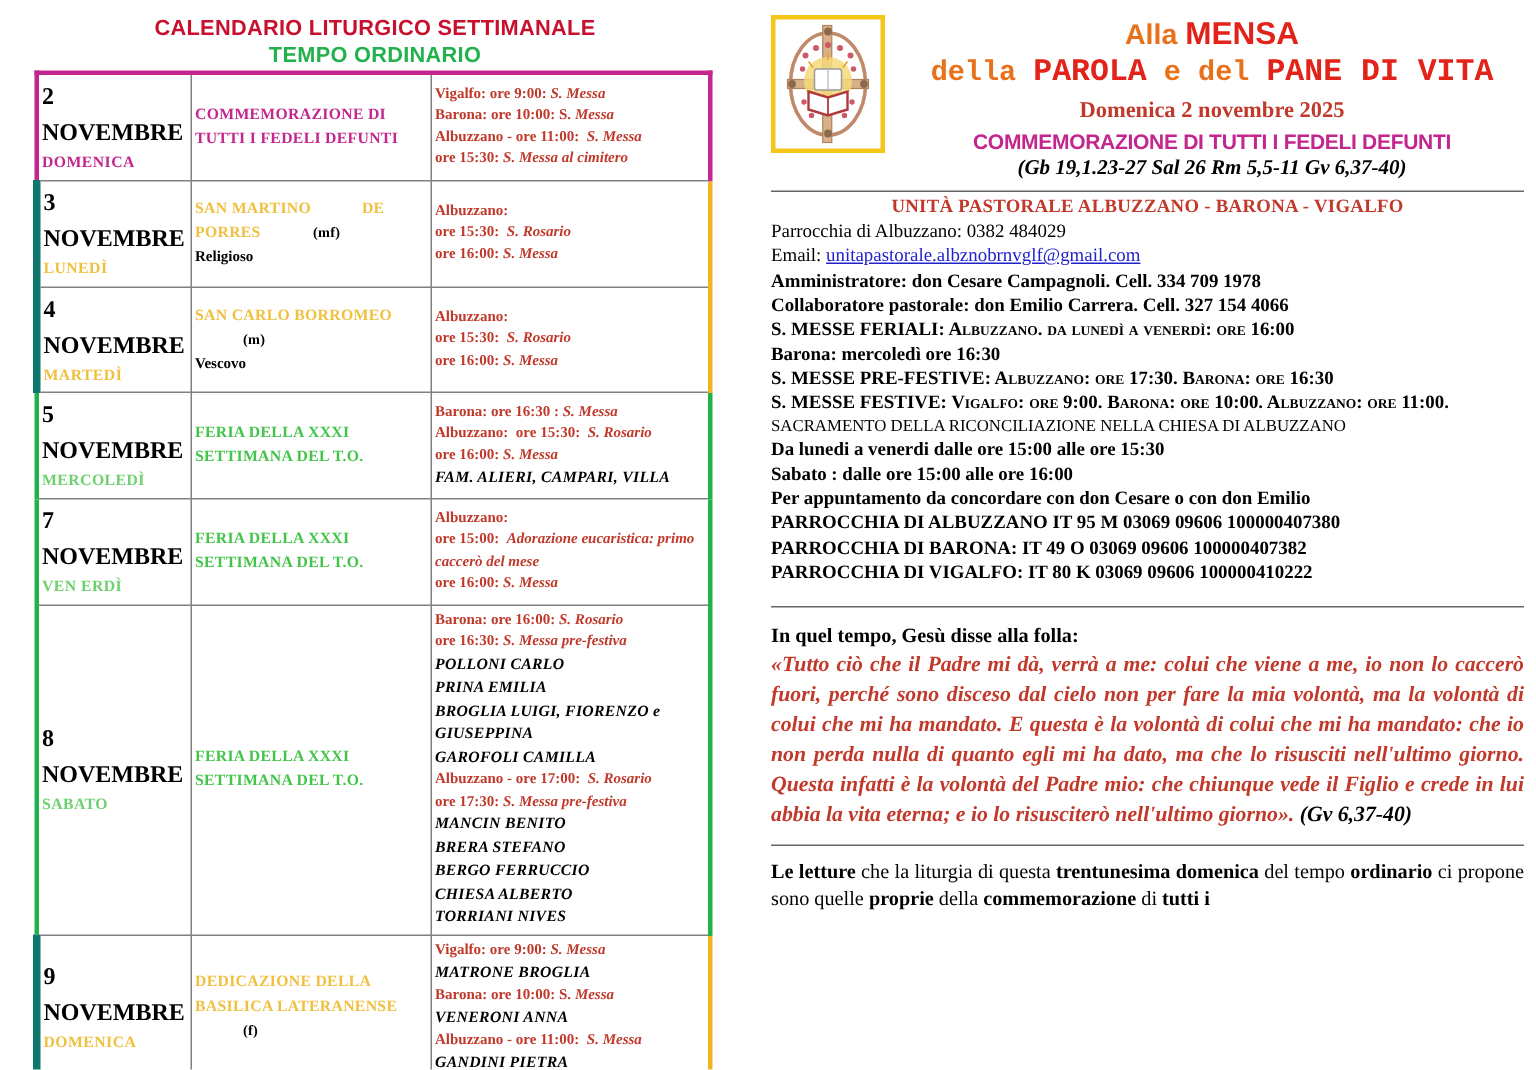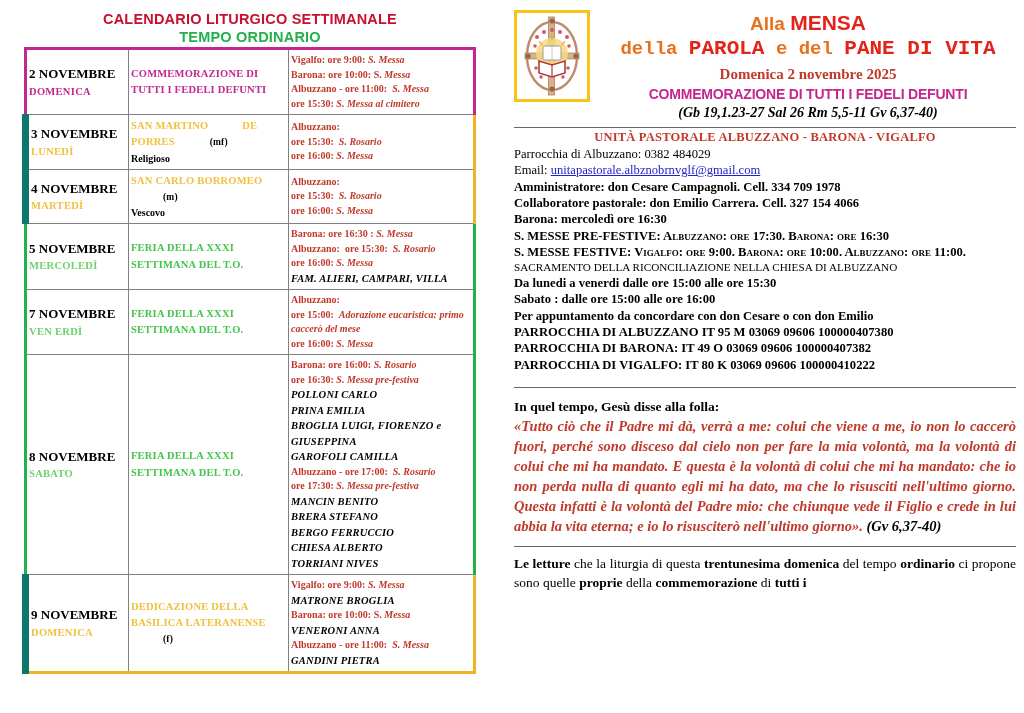--- a/index.html
+++ b/index.html
@@ -51,33 +51,33 @@
     padding:3px 2px;
     text-align:left;
   }
   col.c1{width:103px;}
   col.c2{width:160px;}
   col.c3{width:186px;}
 
   
   tr.row-magenta td:first-child{border-left:3px solid #c3268f;}
   tr.row-magenta td:last-child{border-right:3px solid #c3268f;}
-  tr.row-gold td:first-child{border-left:7px solid #0f766e;}
+  tr.row-gold td:first-child{border-left:5px solid #0f766e;}
   tr.row-gold td:last-child{border-right:3px solid #f0b323;}
   tr.row-green td:first-child{border-left:3px solid #22b14c;}
   tr.row-green td:last-child{border-right:3px solid #22b14c;}
 
   tr.row-magenta.first td{border-top:3px solid #c3268f;}
   tr.row-magenta.first td:first-child{border-top-left-radius:0;}
   tr.row-gold.last td{border-bottom:3px solid #f0b323;}
 
   .day-date{
     font-family:"Liberation Serif", serif;
     font-weight:bold;
-    font-size:13px;
+    font-size:16px;
     color:#000000;
     line-height:1.5;
   }
   .day-name{
     font-family:"Liberation Serif", serif;
     font-weight:bold;
     font-size:10.5px;
     line-height:1.5;
     letter-spacing:0.3px;
   }
@@ -373,20 +373,21 @@
 
     <hr class="rule">
 
     <div class="unita sc">UNITÀ PASTORALE ALBUZZANO - BARONA - VIGALFO</div>
 
     <div class="info" id="contact-list">
         <div>Parrocchia di Albuzzano: 0382 484029</div>
         <div>Email: <span class="email-link">unitapastorale.albznobrnvglf@gmail.com</span></div>
         <div><b>Amministratore: don Cesare Campagnoli. Cell. 334 709 1978</b></div>
         <div><b>Collaboratore pastorale: don Emilio Carrera. Cell. 327 154 4066</b></div>
+        <div><b><span class="sc">S. MESSE FERIALI: Albuzzano. da lunedì a venerdì: ore 16:00</span></b></div>
         <div><b>Barona: mercoledì ore 16:30</b></div>
         <div><b><span class="sc">S. MESSE PRE-FESTIVE: Albuzzano: ore 17:30. Barona: ore 16:30</span></b></div>
         <div><b><span class="sc">S. MESSE FESTIVE: Vigalfo: ore 9:00. Barona: ore 10:00. Albuzzano: ore 11:00.</span></b></div>
         <div class="small-line sc">SACRAMENTO DELLA RICONCILIAZIONE NELLA CHIESA DI ALBUZZANO</div>
         <div><b>Da lunedi a venerdi dalle ore 15:00 alle ore 15:30</b></div>
         <div><b>Sabato : dalle ore 15:00 alle ore 16:00</b></div>
         <div><b>Per appuntamento da concordare con don Cesare o con don Emilio</b></div>
         <div><b><span class="sc">PARROCCHIA DI ALBUZZANO IT 95 M 03069 09606 100000407380</span></b></div>
         <div><b><span class="sc">PARROCCHIA DI BARONA: IT 49 O 03069 09606 100000407382</span></b></div>
         <div><b><span class="sc">PARROCCHIA DI  VIGALFO: IT 80 K 03069 09606 100000410222</span></b></div>

